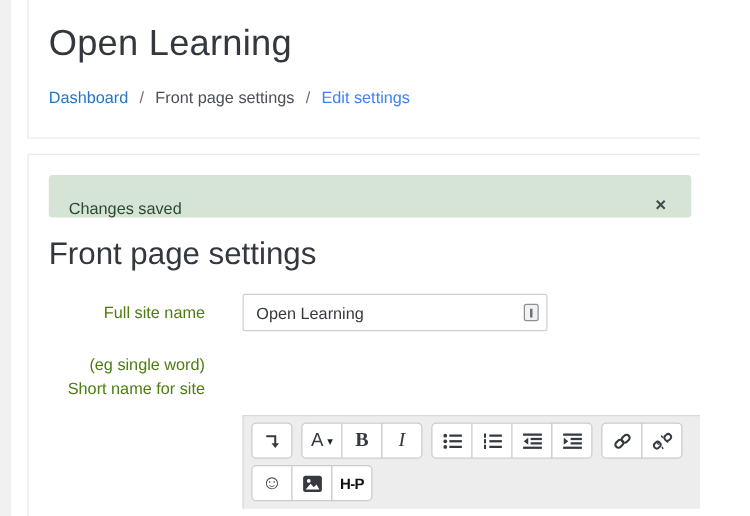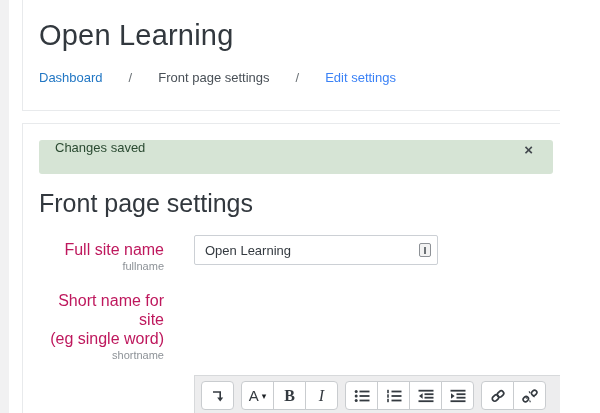--- a/index.html
+++ b/index.html
@@ -7,36 +7,36 @@
   body { font-family:"Liberation Sans", sans-serif; background:#fff; color:#343a40; }
   .viewport { position:relative; width:560px; height:413px; overflow:hidden; background:#fff; }
 
   .left-strip { position:absolute; left:0; top:0; width:9px; height:413px; background:#f1f1f2; }
 
   .card { position:absolute; left:22px; right:-10px; background:#fff; border:1px solid #e8eaec; }
   .card-header { top:-8px; height:119px; padding:26px 16px 0 16px; }
   .card-main { top:123px; height:340px; padding:16px 16px 0 16px; }
 
   h1.site-title { font-size:29px; font-weight:400; color:#32383e; letter-spacing:.2px; }
-  .breadcrumb { margin-top:18px; font-size:13px; color:#495057; display:flex; align-items:center; gap:26px; }
+  .breadcrumb { margin-top:18px; font-size:13px; color:#495057; display:flex; align-items:center; gap:9px; }
   .breadcrumb a { color:#2277c4; text-decoration:none; cursor:pointer; }
   .crumb-sep { color:#6a7075; }
 
-  .alert-success { height:34px; border-radius:3px; display:flex; align-items:flex-start;
+  .alert-success { height:34px; border-radius:3px; display:flex; align-items:flex-end;
     padding:0 14px 0 16px; font-size:13px; font-weight:500; }
   .alert-msg { flex:1 1 auto; }
   .alert-close { background:none; border:none; font-size:15px; font-weight:700; color:#43494e;
     cursor:pointer; padding:2px 6px; line-height:1; }
 
   h2.section-title { margin-top:15px; font-size:25px; font-weight:400; color:#32383e; }
 
   .form { margin-top:17px; }
   .form-row { display:flex; align-items:flex-start; margin-bottom:12px; }
   .label-col { width:125px; text-align:right; padding-top:5px; flex:0 0 125px; }
-  .label-main { font-size:16px; color:#be185d; line-height:19px; }
+  .label-main { font-size:13px; color:#4d7c0f; line-height:19px; }
   .label-sub { font-size:11px; color:#8d9297; line-height:15px; }
   .field-col { margin-left:30px; }
 
   .text-input-wrap { position:relative; width:244px; }
   input.text-input { width:244px; height:30px; border:1px solid #ccd0d5; border-radius:2px;
     padding:0 24px 0 10px; font-size:13px; color:#343a40; font-family:"Liberation Sans",sans-serif; background:#fff; }
   input.text-input.no-icon { padding-right:10px; }
   .required-icon { position:absolute; right:7px; top:8px; width:12px; height:14px;
     border:1px solid #8d9196; border-radius:2px; background:#f2f2f2;
     display:flex; align-items:center; justify-content:center; }
@@ -84,37 +84,35 @@
       <button class="alert-close">×</button>
     </div>
 
     <h2 class="section-title">Front page settings</h2>
 
     <div class="form">
 
       <div class="form-row">
         <div class="label-col">
           <div class="label-main">Full site name</div>
-          <div class="label-sub">fullname</div>
         </div>
         <div class="field-col">
           <div class="text-input-wrap">
             <input class="text-input" type="text" value="Open Learning" style="">
             <span class="required-icon">
                 <i></i>
               </span>
           </div>
         </div>
       </div>
 
       <div class="form-row">
         <div class="label-col">
+          <div class="label-main">(eg single word)</div>
           <div class="label-main">Short name for site</div>
-          <div class="label-main">(eg single word)</div>
-          <div class="label-sub">shortname</div>
         </div>
       </div>
 
       <div class="form-row">
         <div class="label-col">
         </div>
         <div class="field-col">
           <div class="editor">
             <div class="editor-toolbar">
 

